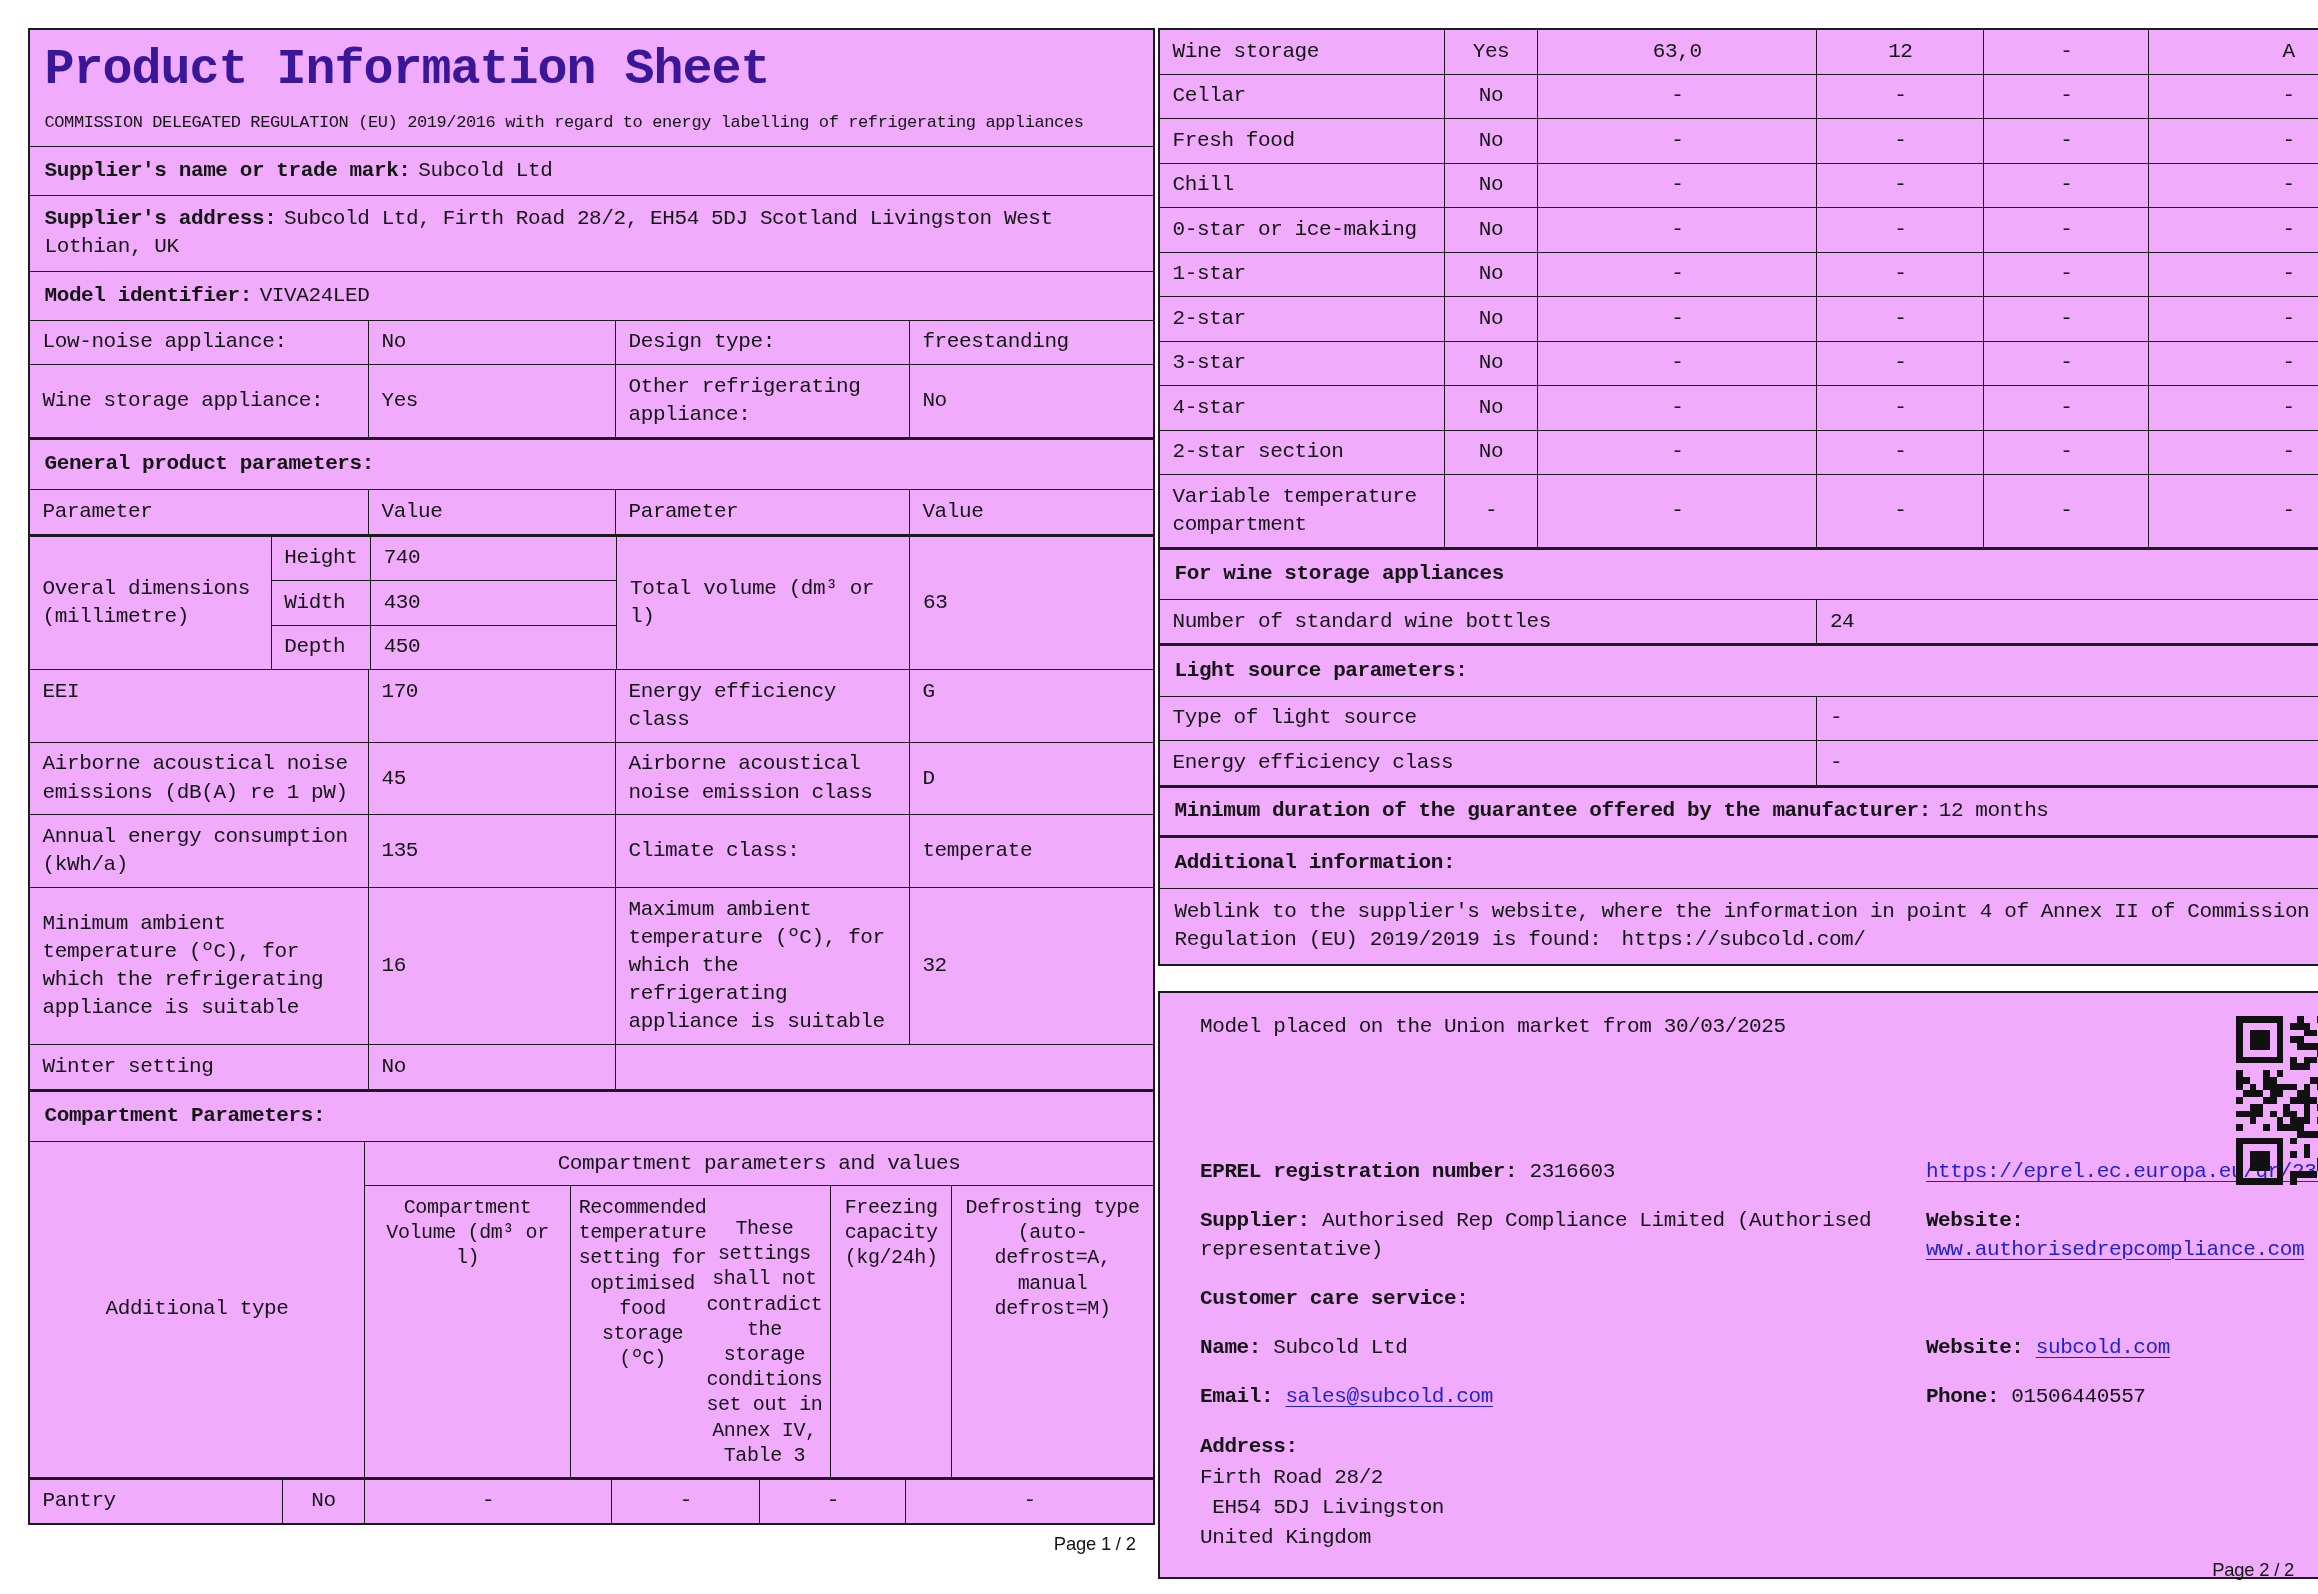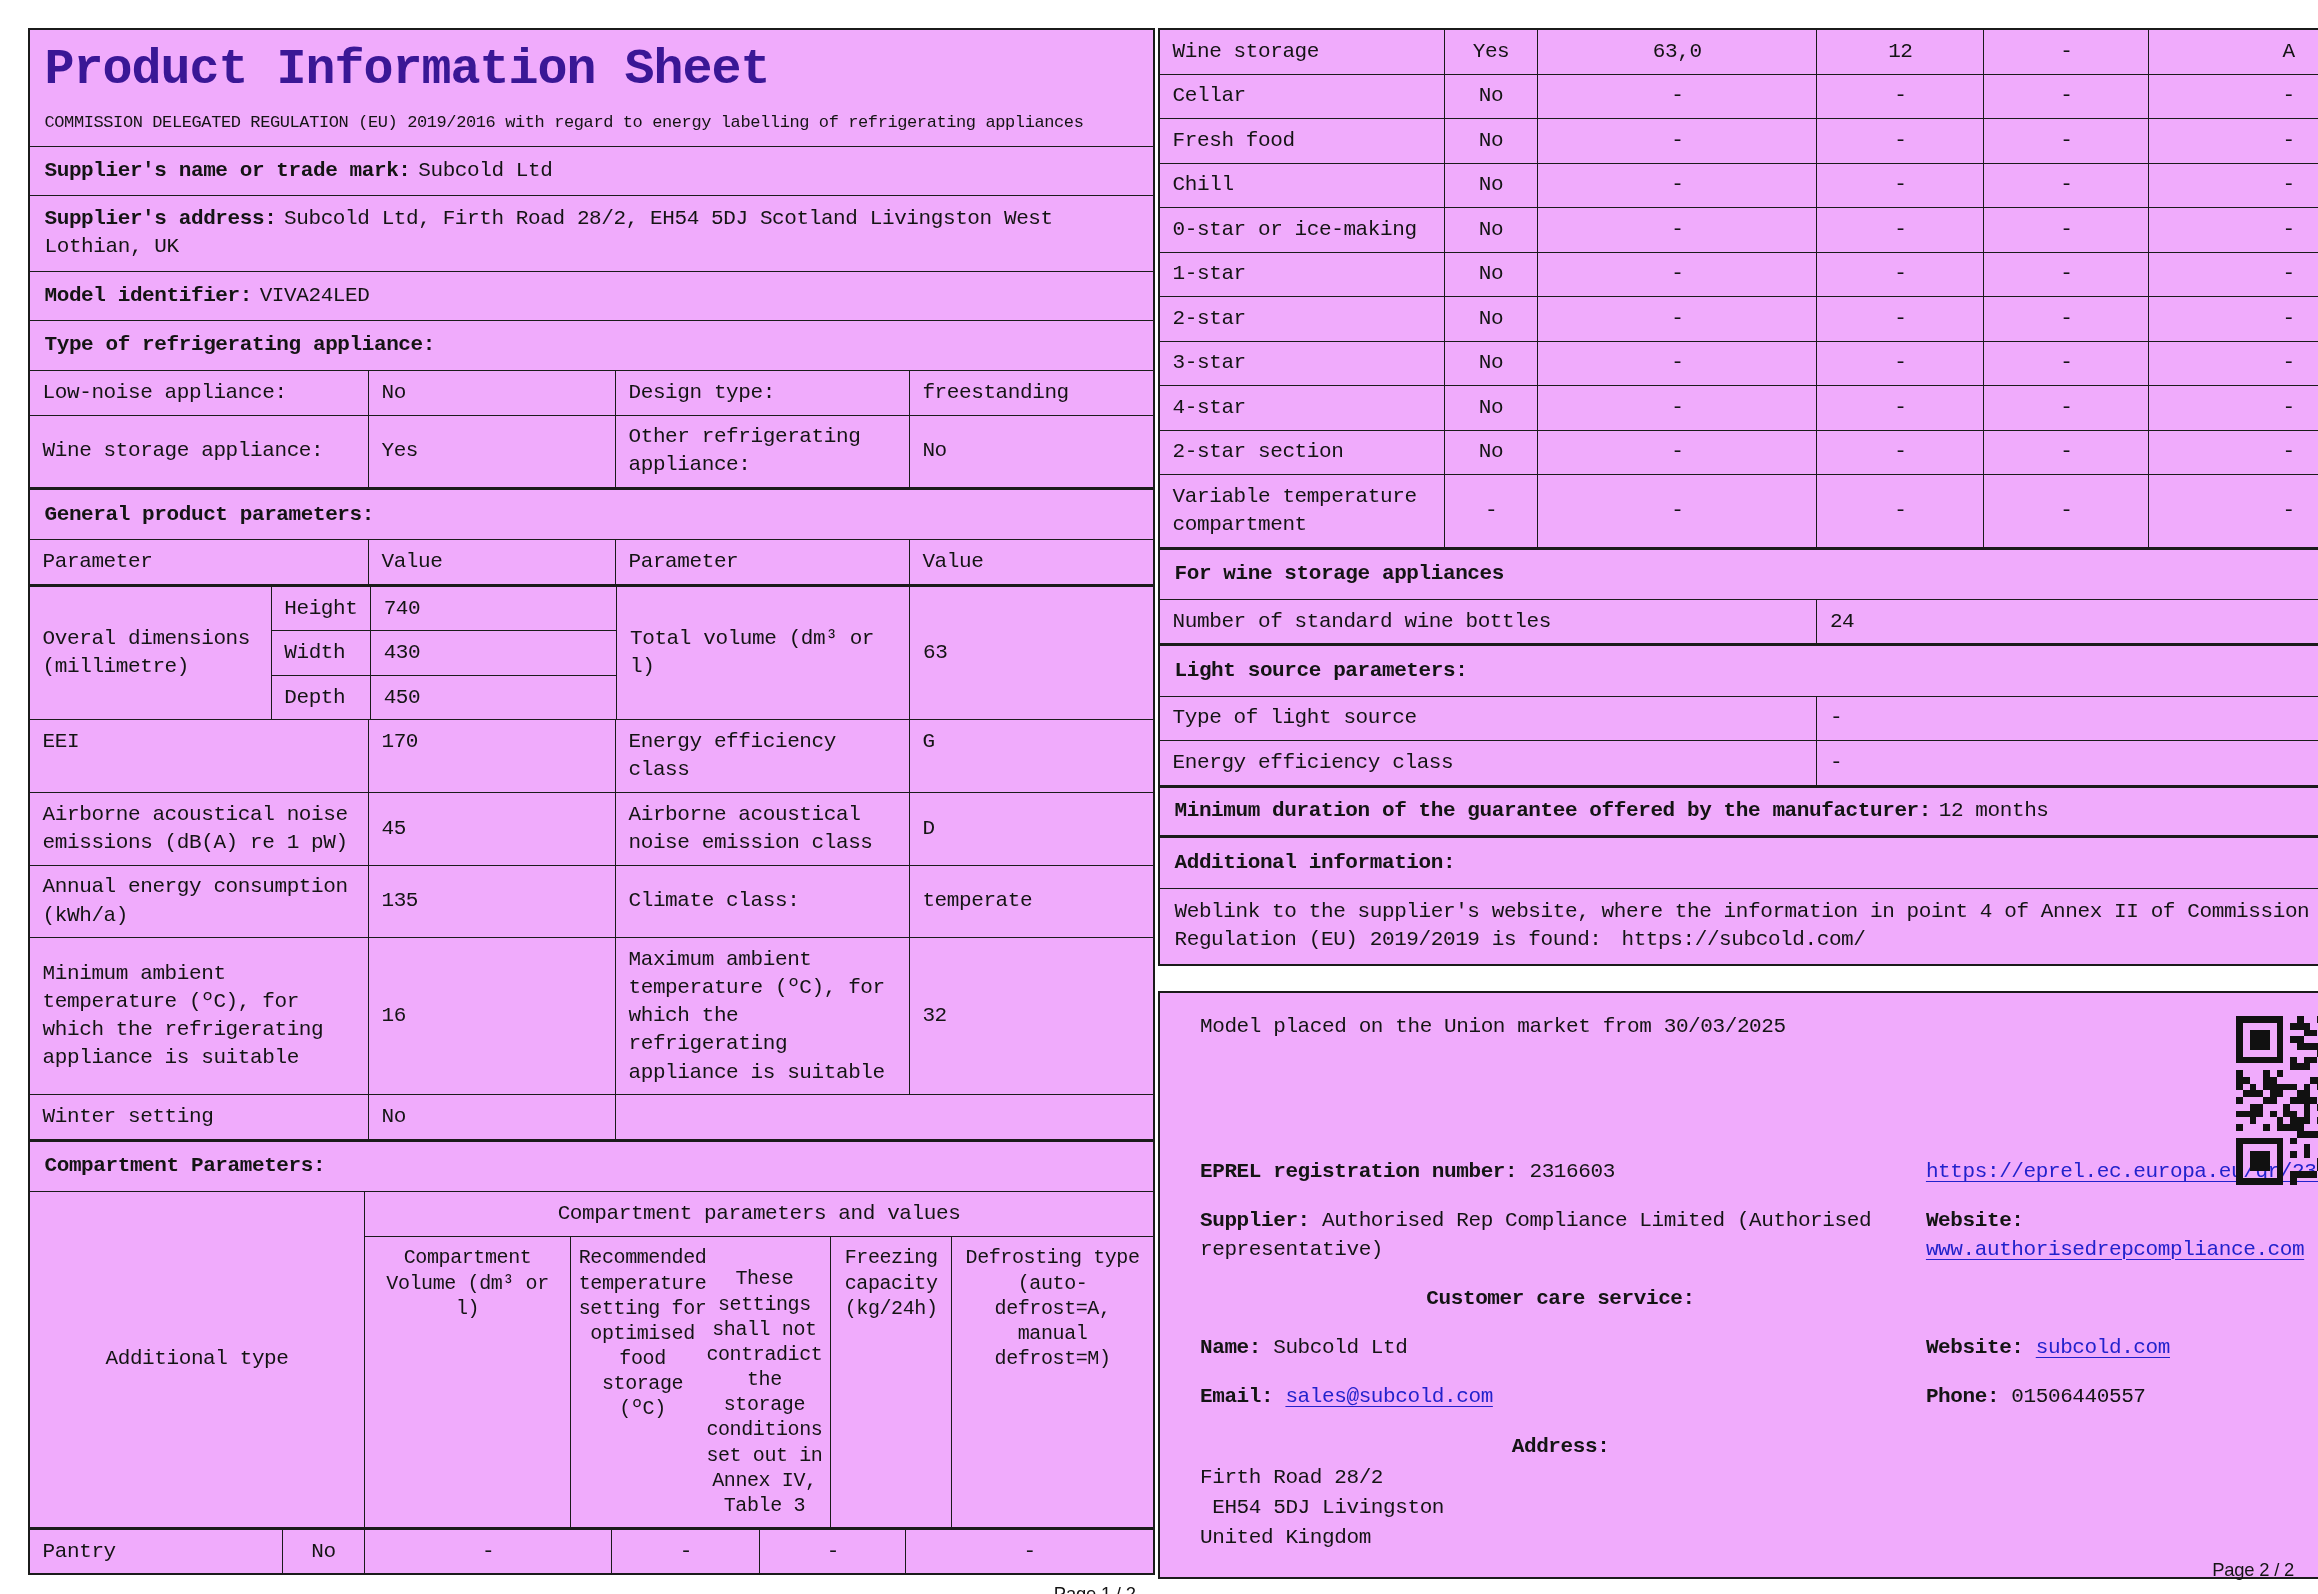--- a/index.html
+++ b/index.html
@@ -12,21 +12,21 @@
   }
   .canvas { position:relative; width:2319px; height:1594px; overflow:hidden; background:#fff; }
 
   .page { position:absolute; top:28px; }
   .page1 { left:28px;  width:1127px; }
   .page2 { left:1158px; width:1272px; }
 
   .box { border:2.4px solid #1b1b1b; background:#f0abfc;font-family:Liberation Mono, monospace; }
 
   .fs   { font-size:21px; line-height:1.34; }
-  b,.b  { font-weight:bold;text-align:center; }
+  b,.b  { font-weight:bold; }
 
   
   .row       { border-top:1.9px solid #1b1b1b; }
   .row.first { border-top:none; }
   .row.thick { border-top:3.4px solid #1b1b1b; }
 
   .kv   { padding:9.7px 14.5px; }
   .kv .val { margin-left:7.7px; }
 
   .head { padding:10.6px 14.5px; font-weight:bold; }
@@ -93,21 +93,20 @@
       </div>
 
       <div class="row kv">
         <b>Supplier's address:</b><span class="val">Subcold Ltd, Firth Road 28/2, EH54 5DJ Scotland Livingston West Lothian, UK</span>
       </div>
 
       <div class="row kv">
         <b>Model identifier:</b><span class="val">VIVA24LED</span>
       </div>
 
-      <div class="row head">Type of refrigerating appliance:</div>
 
       <div class="row grid g4">
         <div class="c nb">Low-noise appliance:</div>
         <div class="c">No</div>
         <div class="c">Design type:</div>
         <div class="c">freestanding</div>
       </div>
 
       <div class="row grid g4">
         <div class="c nb vmid">Wine storage appliance:</div>

